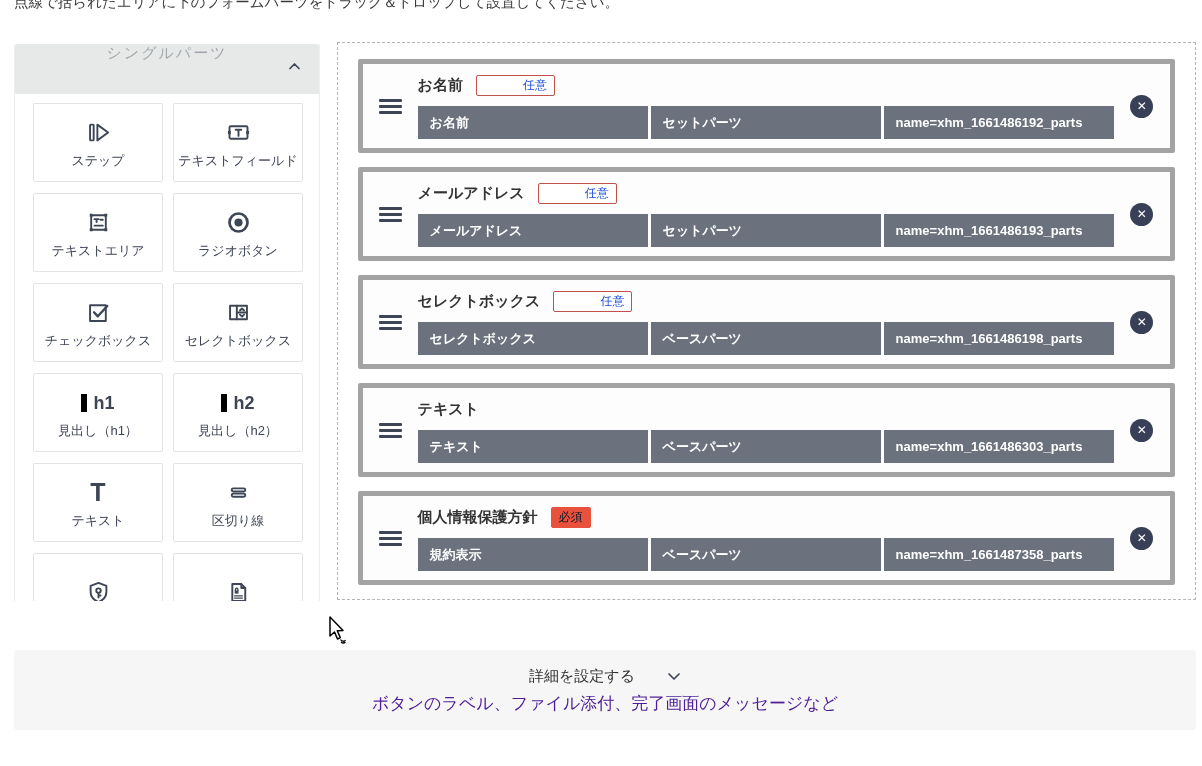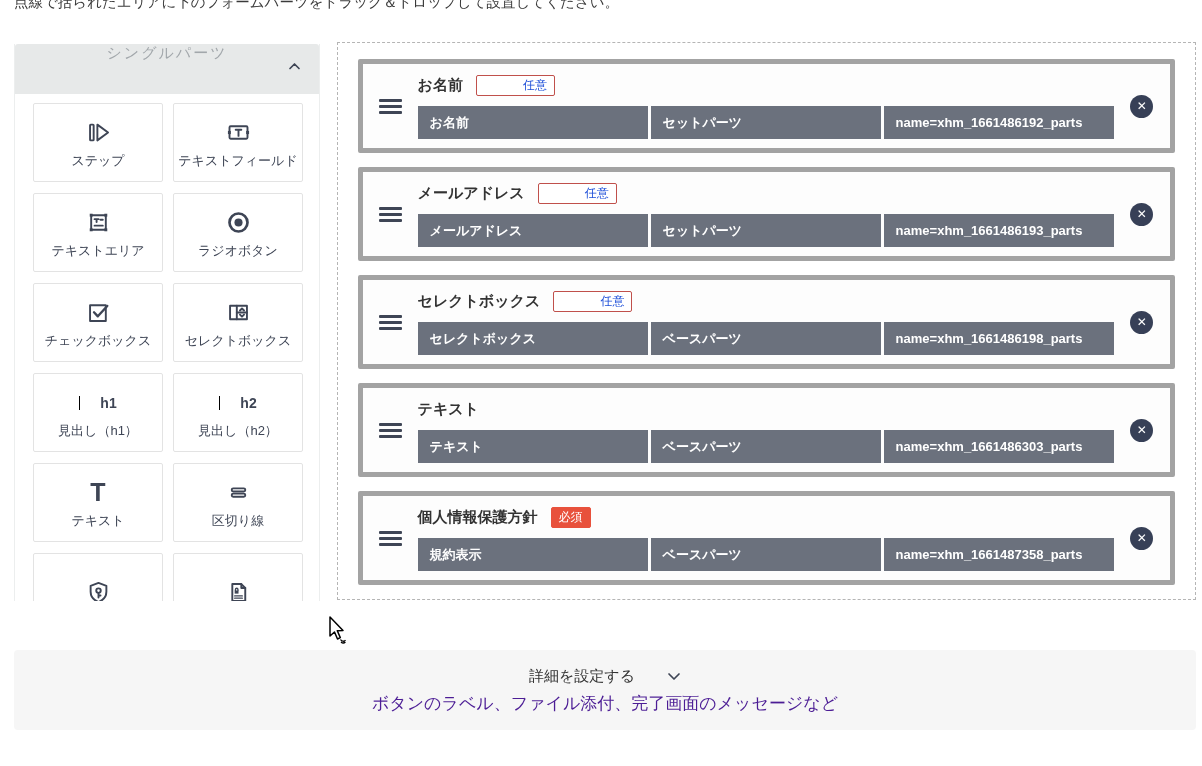--- a/index.html
+++ b/index.html
@@ -15,38 +15,38 @@
   .palette-header { height:50px; background:#e7e9e9; border-radius:3px 3px 0 0; position:relative;
     display:flex; align-items:flex-start; justify-content:center; }
   .palette-title { color:#a2a7ab; font-size:15px; letter-spacing:2px; }
   .palette-collapse { position:absolute; right:18px; top:18px; cursor:pointer; line-height:0; }
   .tile-grid { display:grid; grid-template-columns:130px 130px; column-gap:10px; row-gap:11px;
     padding:9px 0 0 18px; }
   .tile { width:130px; height:79px; background:#fff; border:1px solid #e3e3e3; border-radius:2px;
     display:flex; flex-direction:column; align-items:center; justify-content:center; cursor:pointer; }
   .tile-icon { height:34px; display:flex; align-items:center; justify-content:center; line-height:0; }
   .tile-label { font-size:13px; color:#3e4555; margin-top:2px; white-space:nowrap; }
-  .glyph-h { font-family:"Liberation Sans",sans-serif; font-weight:bold; font-size:14px; color:#3e4555;
-    border-left:1px solid #000000; padding-left:20px; line-height:1; }
+  .glyph-h { font-family:"Liberation Sans",sans-serif; font-weight:bold; font-size:18px; color:#3e4555;
+    border-left:6px solid #000000; padding-left:6px; line-height:1; }
   .glyph-t { font-weight:bold; font-size:25px; color:#3e4555; line-height:1; }
 
   
   .drop-area { position:absolute; left:337px; top:42px; width:859px; height:558px;
     border:1px dashed #b5b5b5; background:#fff; padding:16px 20px 0 20px; }
   .row-card { display:flex; align-items:center; height:94px; background:#fdfdfd;
     border:5px solid #a3a3a3; border-radius:2px; margin-bottom:14px; }
   .row-handle { width:60px; display:flex; justify-content:center; cursor:grab; }
   .hamburger { width:23px; }
   .hamburger div { height:3px; background:#3e4555; margin:3px 0; border-radius:1px; }
   .row-body { flex:1; }
   .label-row { display:flex; align-items:center; margin-bottom:9px; height:24px; }
   .row-label { font-size:15px; font-weight:bold; color:#333; }
   .badge { margin-left:13px; font-size:12px; padding:3px 7px 4px; line-height:1; border-radius:2px; }
   .badge.optional { color:#1d4ed8; border:1px solid #c0504b; background:#fff;padding-left:46px; }
-  .badge.required { color:#ffffff; background:#e8513c; border:1px solid #e8513c; }
+  .badge.required { color:#0f172a; background:#e8513c; border:1px solid #e8513c; }
   .chips-row { display:flex; gap:3px; }
   .chip { width:230px; height:33px; background:#6b717d; color:#fff; font-size:13px; font-weight:bold;
     line-height:33px; padding-left:12px; white-space:nowrap; overflow:hidden; }
   .row-close { width:62px; display:flex; justify-content:center; }
   .close-btn { width:23px; height:23px; border-radius:50%; background:#374057; color:#fff;
     display:flex; align-items:center; justify-content:center; font-size:12px; font-weight:bold;
     cursor:pointer; line-height:1; }
 
   
   .footer-bar { position:absolute; left:14px; top:650px; width:1182px; height:80px;

